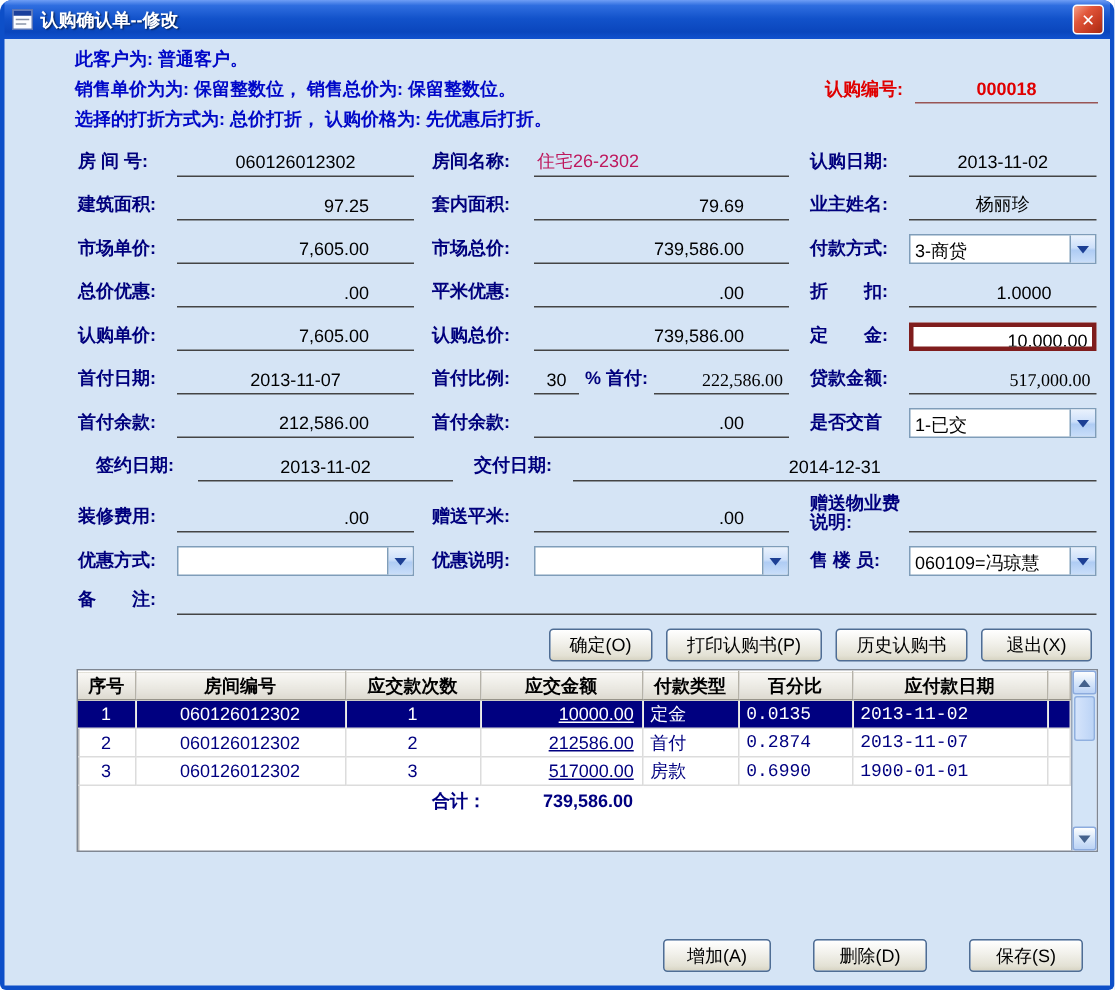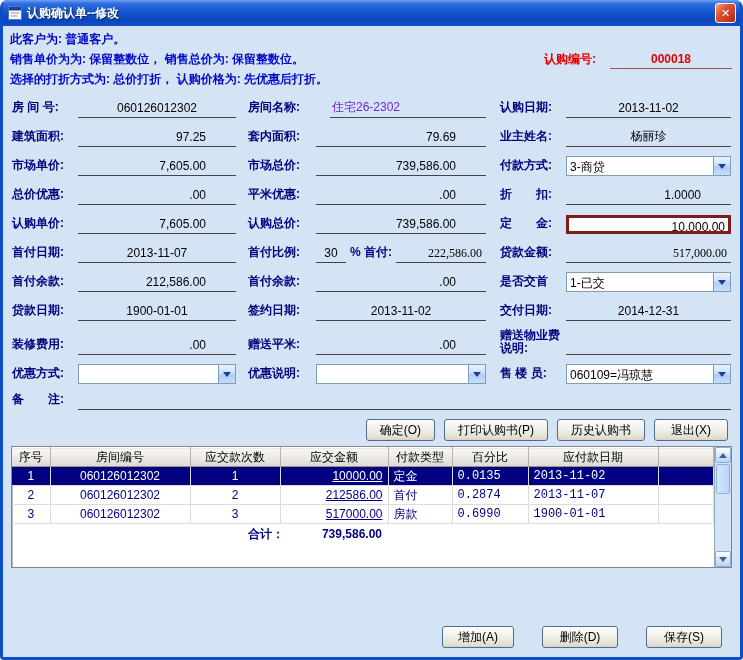--- a/index.html
+++ b/index.html
@@ -6,42 +6,42 @@
   html,body { width:743px; height:660px; }
   body { font-family:"Liberation Sans","DejaVu Sans",sans-serif; font-size:12px; background:#fff; }
 
   .window { width:743px; height:660px; background:#0d4fc8; padding:0 3px 3px; border-radius:8px 8px 4px 4px; overflow:hidden; display:flex; flex-direction:column; }
   .titlebar { height:26px; display:flex; align-items:center; gap:5px; padding:2px 4px 2px 5px;
     background:linear-gradient(180deg,#6f9ef5 0%,#2f6ee0 14%,#1252ca 48%,#0a46bd 82%,#1152cf 100%); }
   .ttext { color:#fff; font-weight:bold; font-size:12px; text-shadow:1px 1px 1px rgba(0,0,0,.55); flex:1; }
   .closebtn { width:21px; height:20px; border:1px solid #fff; border-radius:3px; color:#fff; font-size:11px; font-weight:bold;
     background:linear-gradient(135deg,#f5a088 0%,#e1563a 35%,#c63b22 70%,#a52a12 100%); display:flex; align-items:center; justify-content:center; cursor:pointer; }
 
-  .body { background:#d5e4f5; flex:1; display:flex; flex-direction:column; overflow:hidden; padding-top:3px; }
+  .body { background:#d5e4f5; flex:1; display:flex; flex-direction:column; overflow:hidden; padding-top:3px;padding-left:40px; }
 
   .notice { color:#0008c8; font-weight:bold; padding:1px 7px 0; line-height:19px; white-space:pre; }
   .notice-row { display:flex; align-items:flex-end; }
-  .orderno { margin-left:auto; padding-right:8px; display:flex; align-items:center; gap:14px; }
+  .orderno { margin-left:auto; padding-right:8px; display:flex; align-items:center; gap:8px; }
   .orderno-label { color:#e00000; font-weight:bold; line-height:19px; }
   .orderno-value { color:#e00000; font-weight:bold; width:122px; text-align:center; border-bottom:1px solid #995555; line-height:18px; }
 
   .form-title-wrap { text-align:center; margin:7px 0 9px; }
   .form-title { font-size:20px; font-weight:bold; letter-spacing:6px; color:#000; border-bottom:2px solid #222; padding:0 4px 3px; display:inline-block; }
 
   .frow { display:flex; align-items:flex-end; height:29px; padding:0 9px; }
   .cell { display:flex; align-items:flex-end; }
   .c1 { width:224px; }
   .c2 { width:238px; margin-left:12px; }
   .c3 { flex:1; margin-left:14px; }
   .flabel { color:#00007d; font-weight:bold; white-space:pre; flex-shrink:0; padding-bottom:2px; }
   .c1 .flabel { width:66px; } .c2 .flabel { width:68px; } .c3 .flabel { width:66px; }
   .flabel.twoline { line-height:13px; padding-bottom:0; }
   .fval { flex:1; border-bottom:1px solid #444; min-height:17px; color:#000; padding:0 2px 1px; text-align:center; overflow:hidden; white-space:nowrap; }
   .fval.left { text-align:left; }
-  .fval.blue { color:#6d28d9;margin-left:14px; }
+  .fval.blue { color:#be185d; }
   .fval.money { text-align:right; padding-right:30px; }
   .fval.money-tight { text-align:right; padding-right:4px;font-family:Liberation Serif, serif; }
   .fval.ratio { flex:0 0 30px; text-align:center; }
   .fmid { color:#00007d; font-weight:bold; white-space:pre; padding:0 4px 2px; flex-shrink:0; }
   .fbox { flex:1; border:3px solid #7f1d1d; background:#fff; height:19px; text-align:right; padding:2px 3px; overflow:hidden; white-space:nowrap; }
 
   .combo { flex:1; height:20px; border:1px solid #7f9db9; background:#fff; display:flex; align-items:stretch; cursor:pointer; }
   .combo .cval { flex:1; padding:2px 3px; overflow:hidden; white-space:nowrap; }
   .carrow { width:17px; border-left:1px solid #7f9db9; display:flex; align-items:center; justify-content:center;
     background:linear-gradient(180deg,#eaf2fd 0%,#cde0fa 45%,#afccf4 55%,#c9def9 100%); }
@@ -53,21 +53,21 @@
 
   .btnrow { display:flex; justify-content:flex-end; gap:9px; padding:9px 12px 5px; }
   .btnrow.bottom { gap:28px; padding:8px 18px 9px; margin-top:auto; }
   .xpbtn { height:22px; padding:0 13px; font-size:12px; font-family:inherit; color:#000; cursor:pointer;
     background:linear-gradient(180deg,#ffffff 0%,#f1f0ea 45%,#e3e1d4 85%,#d7d4c3 100%);
     border:1px solid #4f6d94; border-radius:3px; }
 
   .grid-area { margin:0 8px; height:122px; background:#fff; border:1px solid #808792; display:flex; box-shadow:inset 1px 1px 0 #b9b9b9; }
   .grid-scroll { flex:1; overflow:hidden; }
   table.grid { border-collapse:collapse; width:100%; table-layout:fixed; }
-  .grid th { height:19px; font-weight:normal; color:#000; text-align:center;
+  .grid th { height:19px; font-weight:bold; color:#000; text-align:center;
     background:linear-gradient(180deg,#f9f8f5 0%,#e9e7e0 60%,#dcd9cf 100%);
     border-right:1px solid #b5b2a8; border-bottom:1px solid #97948a; border-top:1px solid #fff; overflow:hidden; white-space:nowrap; }
   .grid td { height:19px; border-right:1px solid #dcdcdc; border-bottom:1px solid #dcdcdc; color:#000080; padding:0 5px; overflow:hidden; white-space:nowrap; }
   .grid .ta-c { text-align:center; } .grid .ta-r { text-align:right;text-decoration:underline; } .grid .ta-l { text-align:left;font-family:Liberation Mono, monospace; }
   .grid tr.selected td { background:#000080; color:#ffffff; }
 
   .total-row { display:flex; align-items:center; height:20px; font-weight:bold; color:#000080; }
   .total-label { width:272px; text-align:right; }
   .total-value { width:106px; text-align:right; padding-right:8px; }
 
@@ -216,24 +216,20 @@
       <div class="cell c3">
         <span class="flabel">是否交首</span>
         <span class="combo">
           <span class="cval">1-已交</span>
           <span class="carrow"></span>
         </span>
       </div>
     </div>
 
     <div class="frow">
-      <div class="cell c1">
-        <span class="flabel">贷款日期:</span>
-        <span class="fval">1900-01-01</span>
-      </div>
       <div class="cell c2">
         <span class="flabel">签约日期:</span>
         <span class="fval">2013-11-02</span>
       </div>
       <div class="cell c3">
         <span class="flabel">交付日期:</span>
         <span class="fval">2014-12-31</span>
       </div>
     </div>
 

